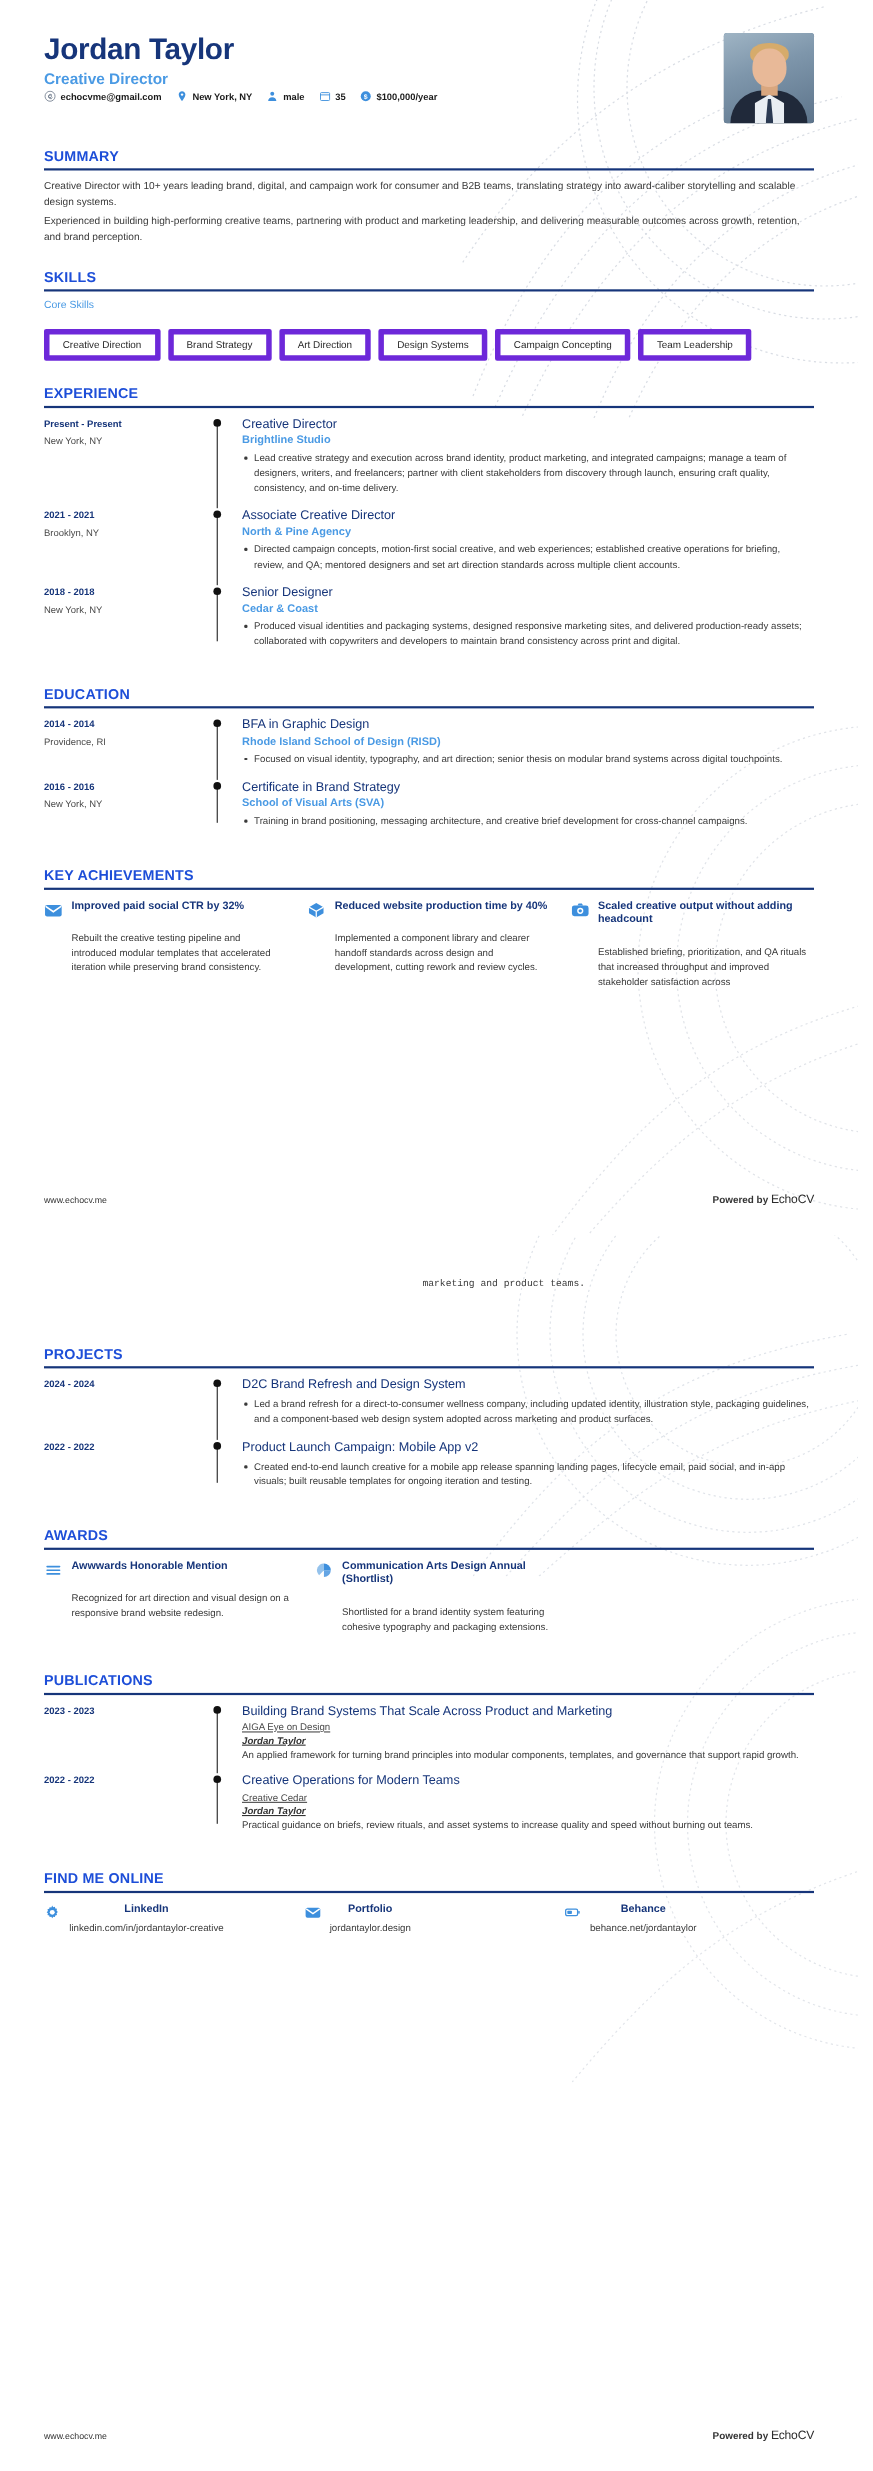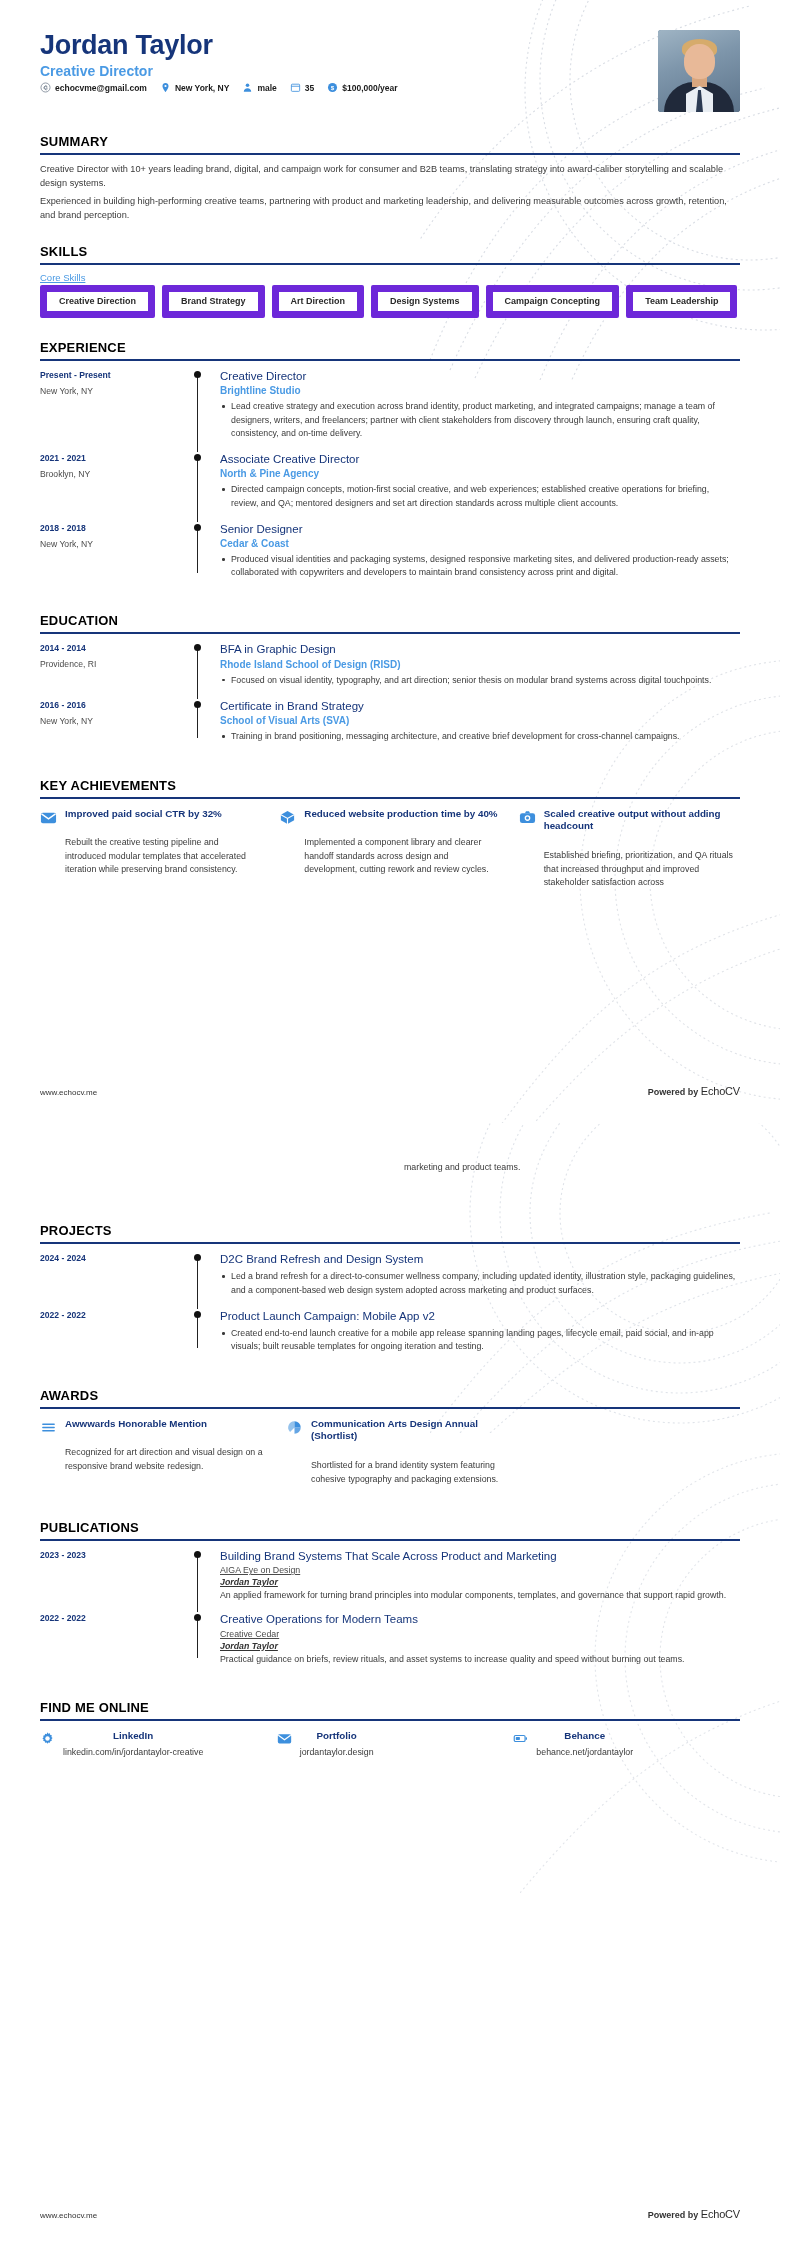--- a/index.html
+++ b/index.html
@@ -101,21 +101,21 @@
   .photo .shirt { position:absolute; left:28px; bottom:0; width:27px; height:26px;
     background:#e9eef3; clip-path: polygon(50% 0, 100% 30%, 100% 100%, 0 100%, 0 30%); }
   .photo .tie { position:absolute; left:38px; bottom:0; width:7px; height:22px; background:#2b3a52;
     clip-path: polygon(30% 0, 70% 0, 100% 100%, 0 100%); }
 
   
   .section { margin-top: 22px; }
   .section-title {
     font-size: 13px;
     font-weight: bold;
-    color: #000000;
+    color: #1d4ed8;
     letter-spacing: 0.2px;
     padding-bottom: 4px;
   }
   .section-rule {
     height: 2px;
     background: #16357a;
     width: 100%;
   }
 
   .summary-body { padding-top: 7px; }
@@ -124,30 +124,29 @@
     line-height: 1.55;
     color: #3a3a3a;
     margin-bottom: 3px;
   }
 
   
   .skills-body { padding-top: 7px; }
   .skill-group-label {
     font-size: 9.5px;
     color: #4a9ae4;
-    margin-bottom: 2px;
-    text-decoration: underline;
+    margin-bottom: 16px;
   }
   .chips { display: flex; flex-wrap: wrap; gap: 7px; }
   .chip {
-    border: 7px solid #6d28d9;
+    border: 5px solid #6d28d9;
     border-radius: 2px;
     padding: 5px 12px;
     font-size: 9px;
-    font-weight: bold;
+    font-weight: normal;
     color: #2a2a2a;
     background: #fff;
     line-height: 1;
   }
 
   
   .tl-body { padding-top: 8px; }
   .tl-entry {
     display: flex;
     position: relative;
@@ -287,25 +286,26 @@
     justify-content: space-between;
     align-items: baseline;
     z-index: 3;
   }
   .foot-url { font-size: 8px; color: #333; }
   .foot-brand { font-size: 9px; color: #333; font-weight: bold; }
   .foot-brand .bn { font-weight: normal; font-size: 11px; color:#2c2c2c; letter-spacing:-0.2px; }
 
   .overflow-line {
     position: absolute;
-    left: 404px;
+    left: 384px;
     top: 1162px;
     font-size: 8.8px;
     color: #3a3a3a;
     z-index: 2;
+    font-family: Liberation Mono, monospace;
   }
 </style>
 </head>
 <body>
 
 <div class="page page1">
 
   <div class="swirl" style="top:-40px; right:-60px;">
     <svg width="420" height="420" viewBox="0 0 420 420">
       <g fill="none" stroke="#d9dde4" stroke-width="1.1" stroke-dasharray="2 3">

